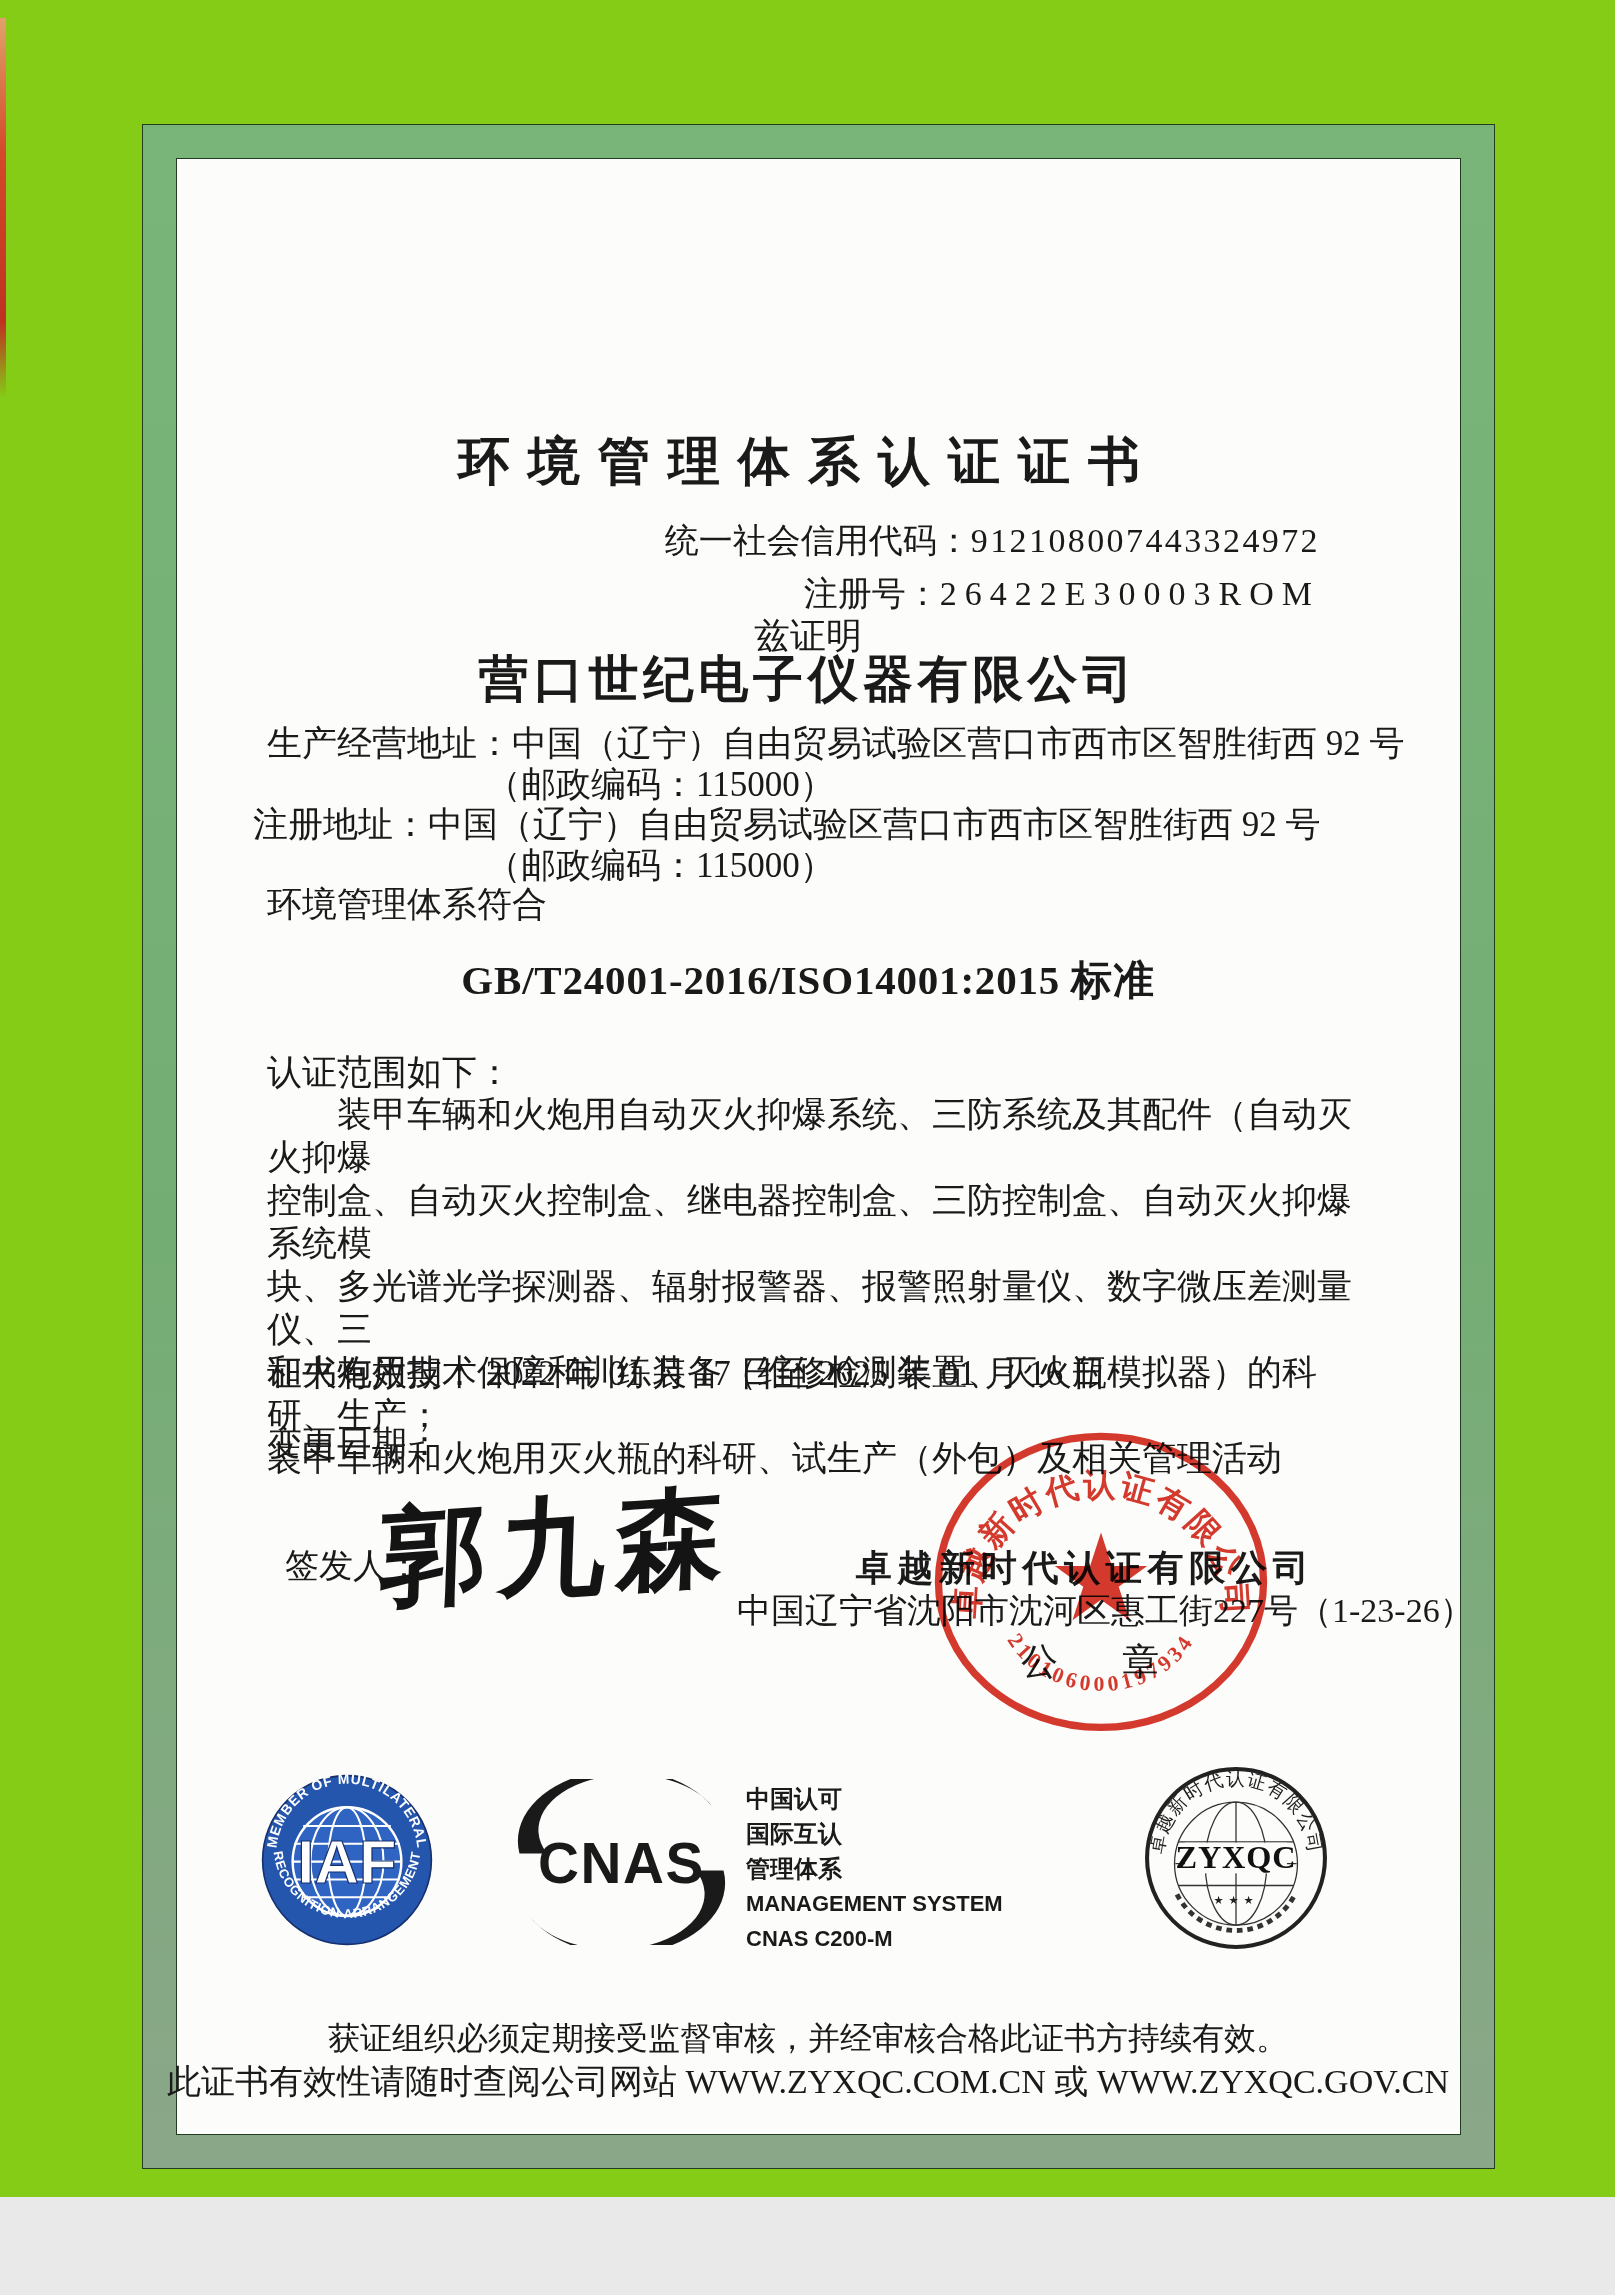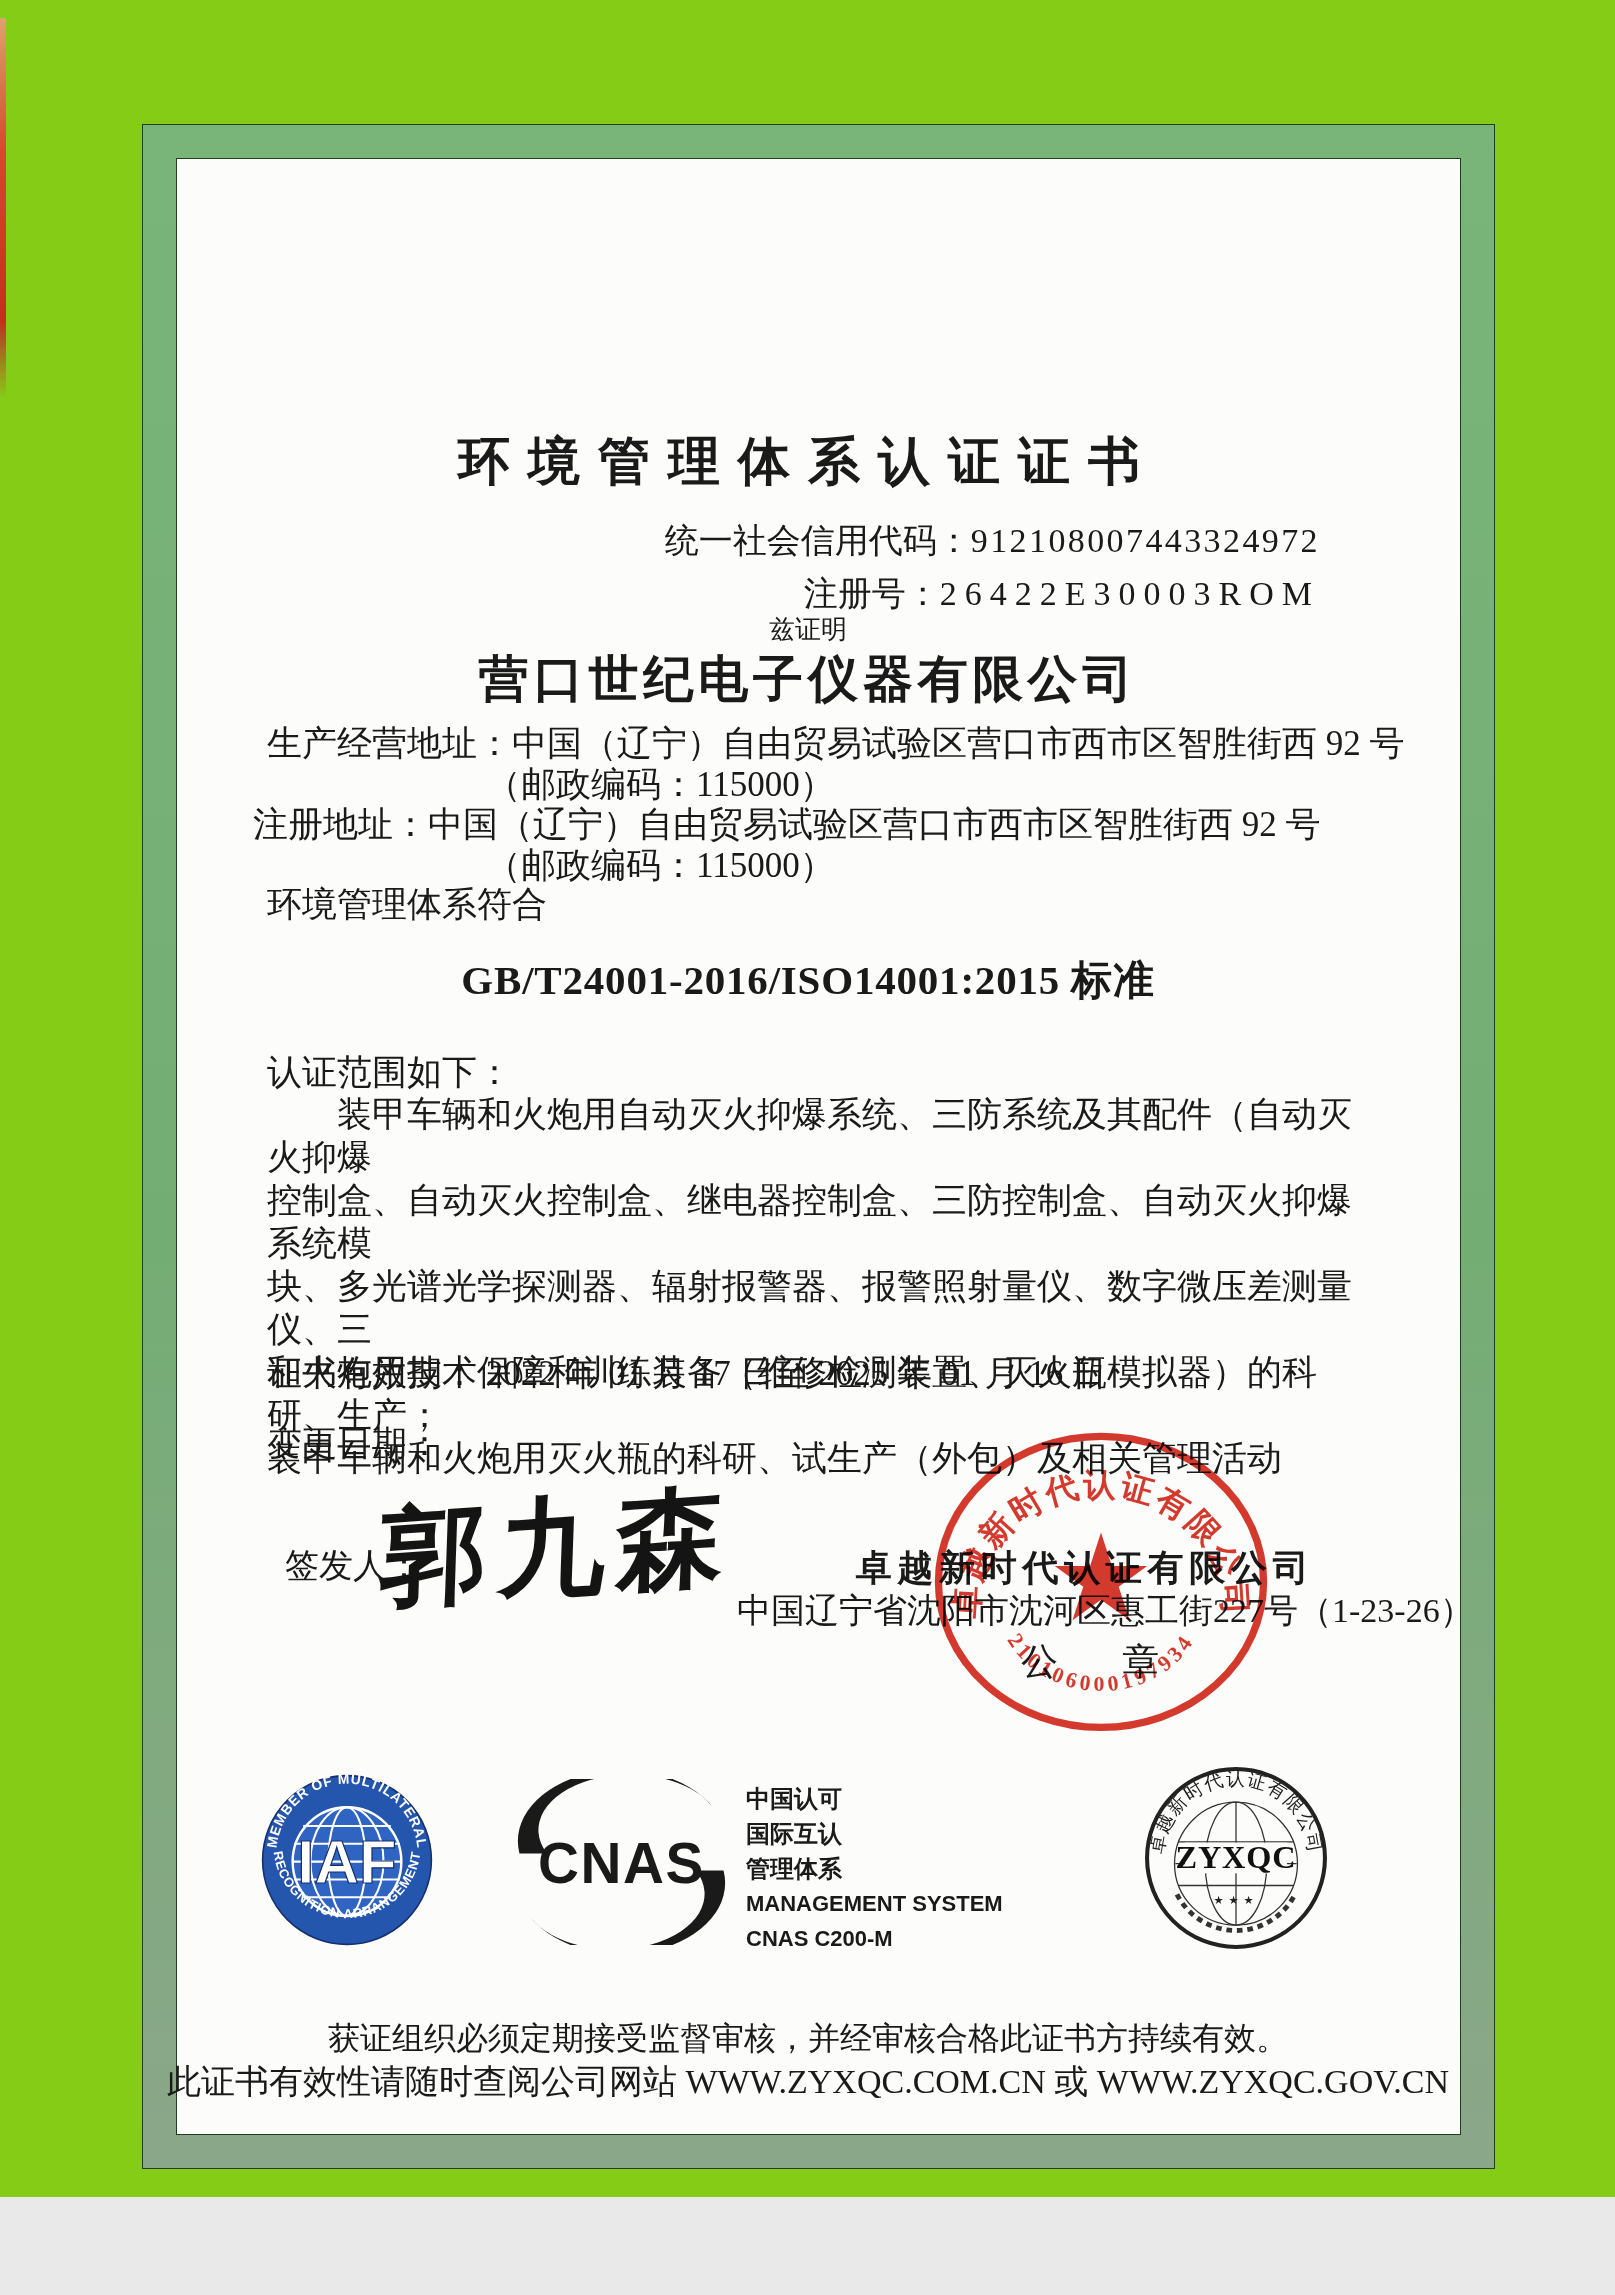--- a/index.html
+++ b/index.html
@@ -32,21 +32,21 @@
   }
   .title{
     left:0;right:0;top:427px;text-align:center;
     font-size:52px;font-weight:700;letter-spacing:18px;
   }
   .line{white-space:nowrap;}
   .codeline{right:296px;top:518px;font-size:34px;text-align:right;}
   .codeline .val{letter-spacing:2.4px;}
   .regline{right:296px;top:571px;font-size:34px;text-align:right;}
   .regline .val{letter-spacing:8px;}
-  .certify{left:0;right:0;top:612px;text-align:center;font-size:26px;}
+  .certify{left:0;right:0;top:612px;text-align:center;font-size:36px;}
   .company{left:0;right:0;top:646px;text-align:center;font-size:50px;font-weight:700;letter-spacing:4.9px;}
   .bodytext{font-size:35px;}
   .prod-addr{left:267px;top:720px;}
   .prod-post{left:486px;top:761px;}
   .reg-addr{left:253px;top:801px;}
   .reg-post{left:486px;top:842px;}
   .conform{left:267px;top:881px;}
   .standard{
     left:0;right:0;top:953px;text-align:center;
     font-size:41px;font-weight:700;letter-spacing:0.8px;

